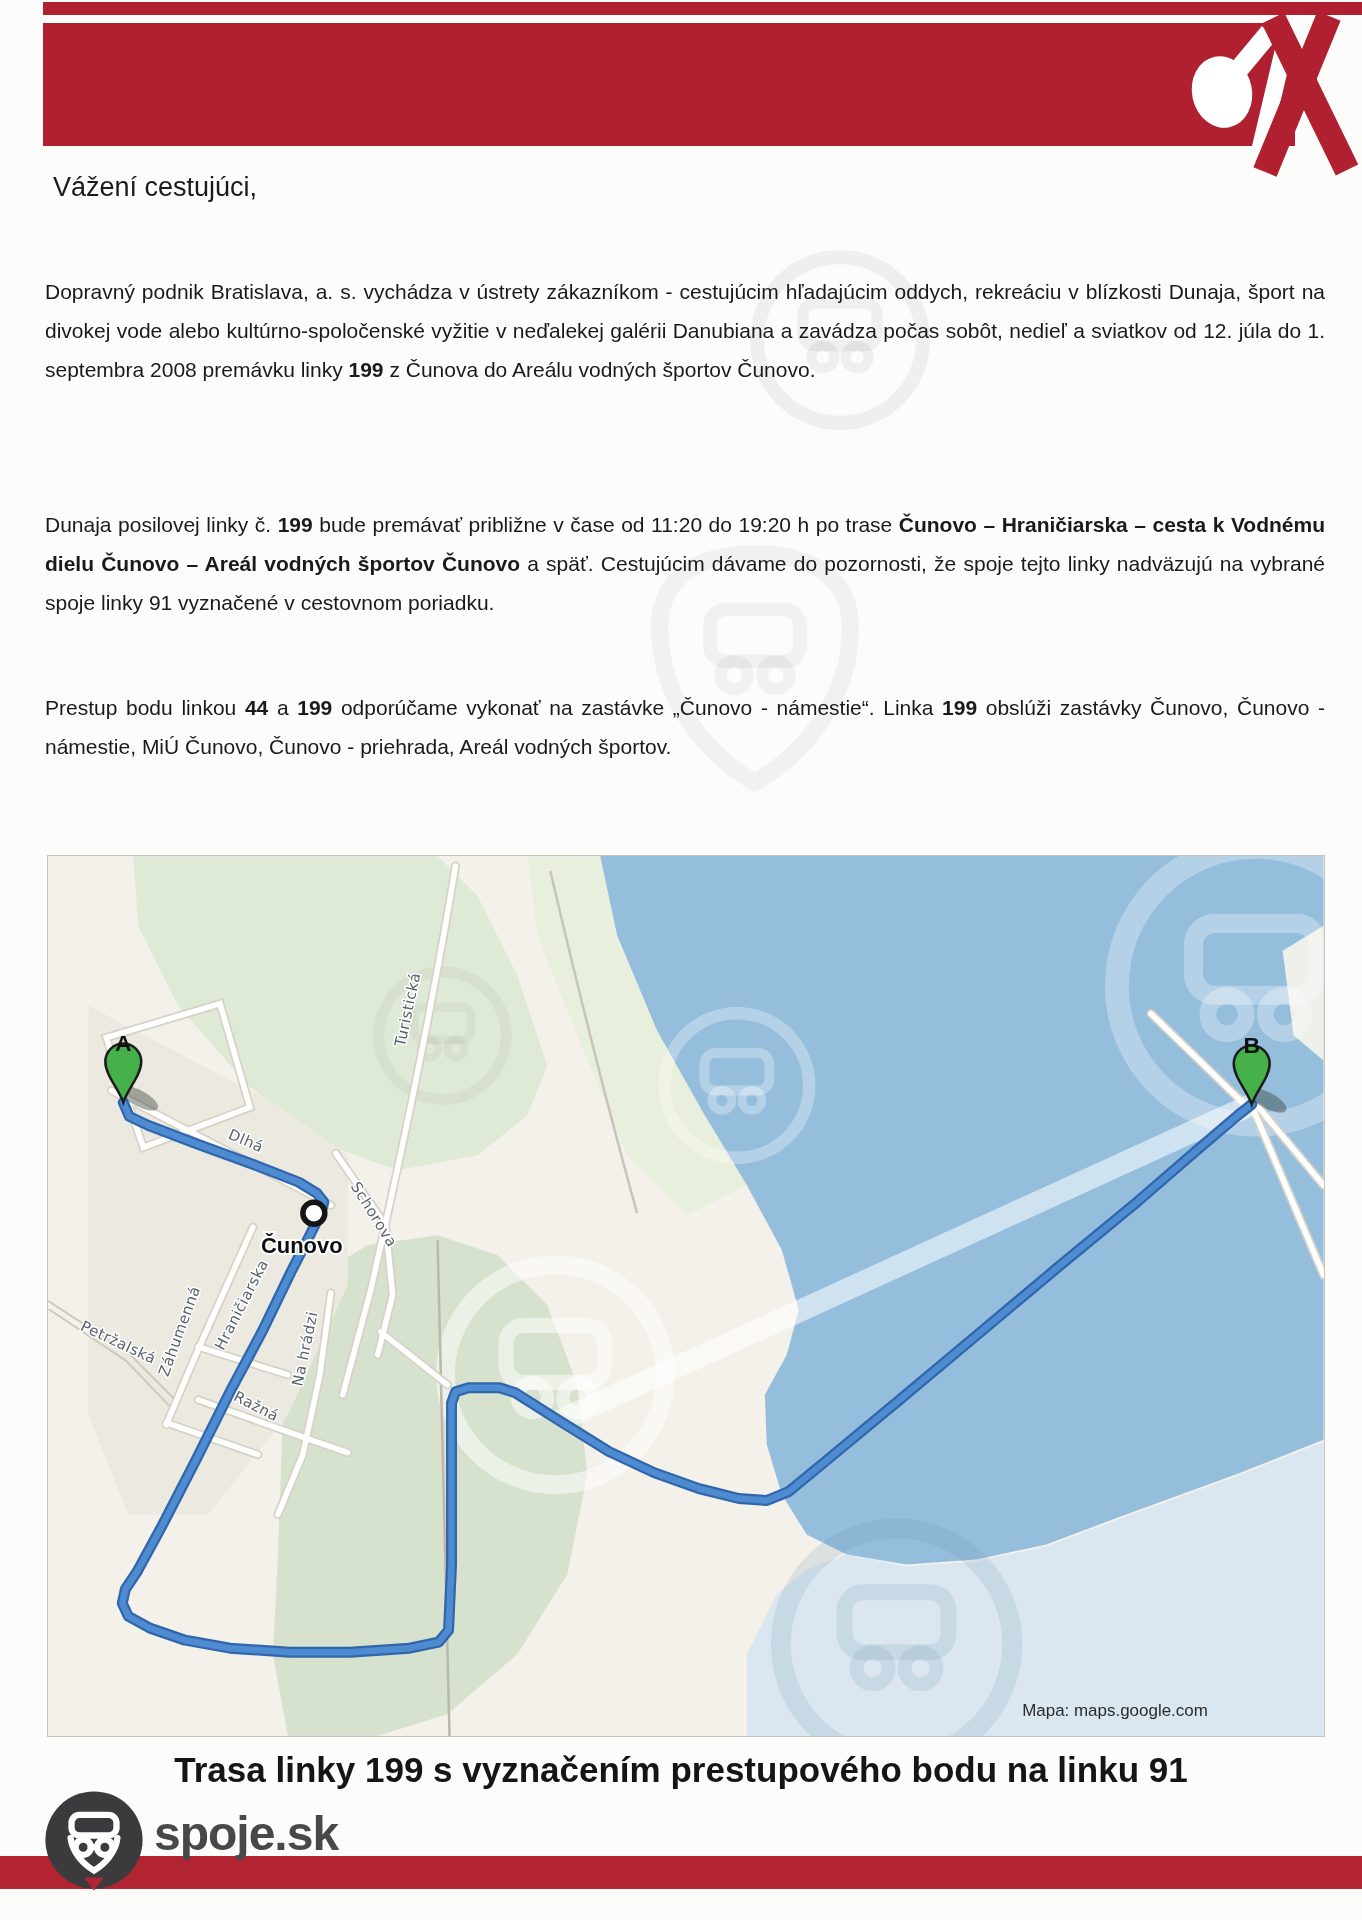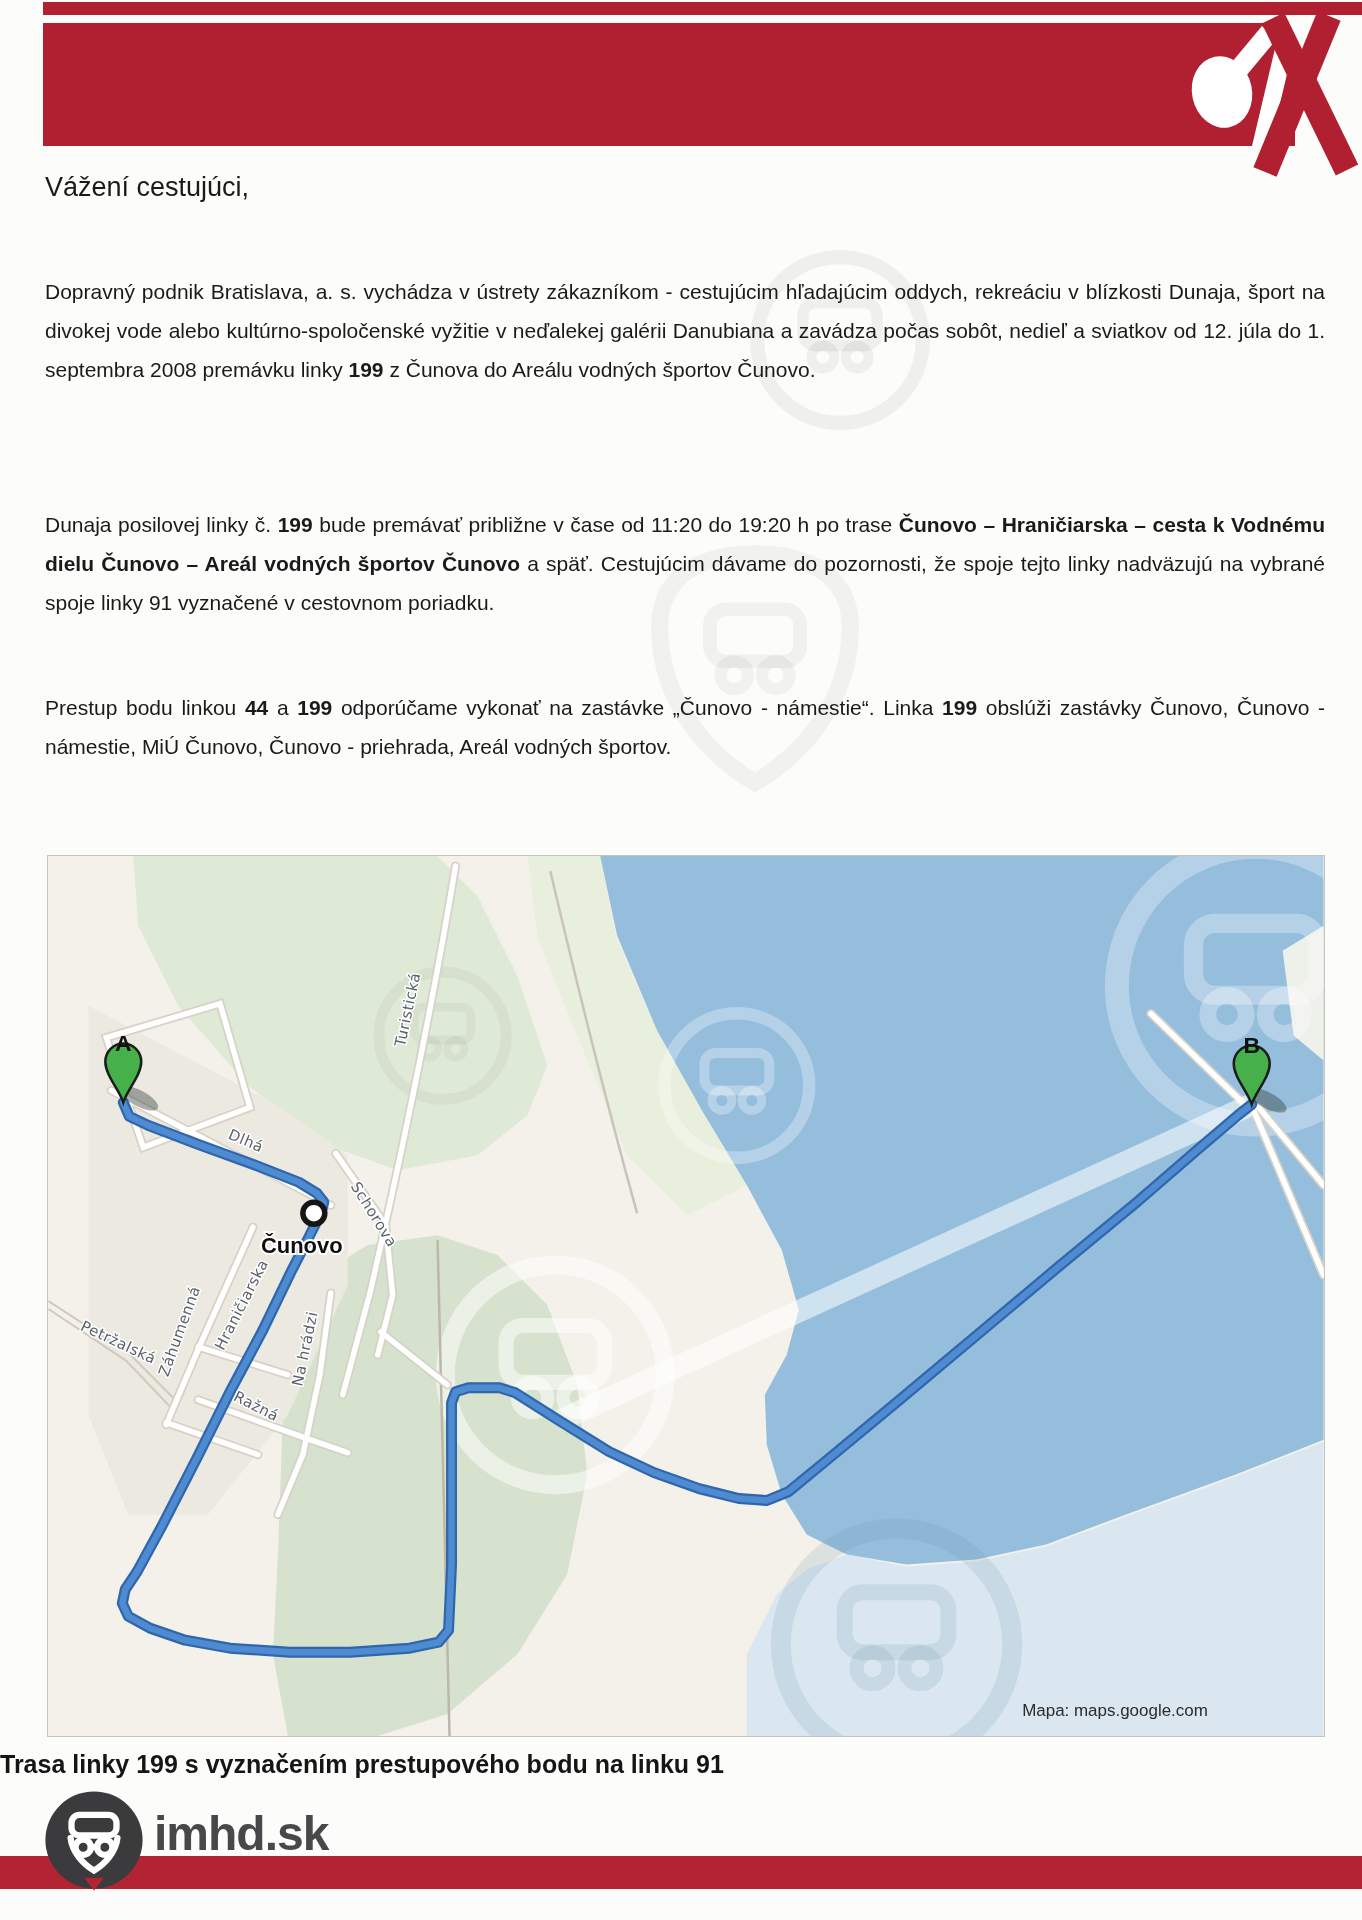--- a/index.html
+++ b/index.html
@@ -3,37 +3,37 @@
 <meta charset="utf-8">
 <style>
   html,body{margin:0;padding:0;background:#e8e8e8;}
   .page{position:relative;width:1362px;height:1920px;background:#fcfcfa;overflow:hidden;
         font-family:"Liberation Sans",sans-serif;color:#1a1a1a;}
   .topstrip{position:absolute;left:43px;right:0;top:2px;height:13px;background:#b02030;}
   .header-art{position:absolute;left:0;top:0;width:1362px;height:190px;}
   .title{position:absolute;left:65px;top:56px;width:1240px;
          font-variant:small-caps;font-weight:700;font-size:53px;line-height:90px;
          color:#ffffff;letter-spacing:0;}
-  .greeting{position:absolute;left:45px;top:172px;font-size:27px;}
+  .greeting{position:absolute;left:53px;top:172px;font-size:27px;}
   .para{position:absolute;left:45px;width:1280px;margin:0;font-size:21px;line-height:39px;
         text-align:justify;}
   .p1{top:272px;} .p2{top:505px;} .p3{top:688px;}
   .para b{font-weight:700;}
   .wm{position:absolute;pointer-events:none;}
   .mapbox{position:absolute;left:47px;top:855px;width:1278px;height:882px;border:1px solid #c7c4bc;
           box-sizing:border-box;background:#f3f1ea;}
   .mapbox svg{display:block;width:100%;height:100%;}
   .st{font-family:"DejaVu Sans",sans-serif;font-size:15px;fill:#59616b;stroke:#ffffff;
       stroke-width:3px;paint-order:stroke;stroke-linejoin:round;letter-spacing:.5px;}
   .town{font-family:"Liberation Sans",sans-serif;font-weight:700;font-size:22px;fill:#0e0e0e;
         stroke:#ffffff;stroke-width:4px;paint-order:stroke;}
   .attr{font-family:"Liberation Sans",sans-serif;font-size:17px;fill:#2b2b2b;}
   .pinletter{font-family:"Liberation Sans",sans-serif;font-weight:700;font-size:23px;fill:#111;}
-  .caption{position:absolute;left:0;right:0;top:1750px;font-weight:700;
-           font-size:25px;color:#151515;}
+  .caption{position:absolute;left:0;right:0;top:1750px;text-align:center;font-weight:700;
+           font-size:35px;color:#151515;}
   .bottombar{position:absolute;left:0;right:0;top:1856px;height:33px;background:#b32433;}
   .footer-logo{position:absolute;left:40px;top:1784px;width:108px;height:112px;z-index:3;}
   .footer-site{position:absolute;left:154px;top:1806px;font-size:48px;font-weight:700;
                color:#48484a;letter-spacing:-1px;z-index:3;}
 </style>
 </head>
 <body>
 
 <div class="page">
 
@@ -182,16 +182,16 @@
     <circle r="54" fill="#3b3b3d"></circle>
     <g stroke="#ffffff" stroke-width="7" fill="none" stroke-linecap="round">
       <rect x="-25" y="-28" width="50" height="23" rx="9"></rect>
       <circle cx="-12" cy="8" r="8.5"></circle>
       <circle cx="12" cy="8" r="8.5"></circle>
       <path d="M-3.5,8 L3.5,8"></path>
       <path d="M-26,-2 C-24,14 -12,27 0,34 C12,27 24,14 26,-2"></path>
     </g>
     <path d="M-11,42 L11,42 L0,56 Z" fill="#b32433"></path>
   </svg>
-  <div class="footer-site">imhd.sk</div>
+  <div class="footer-site">spoje.sk</div>
   <div class="bottombar"></div>
 
 </div>
 
 </body></html>

